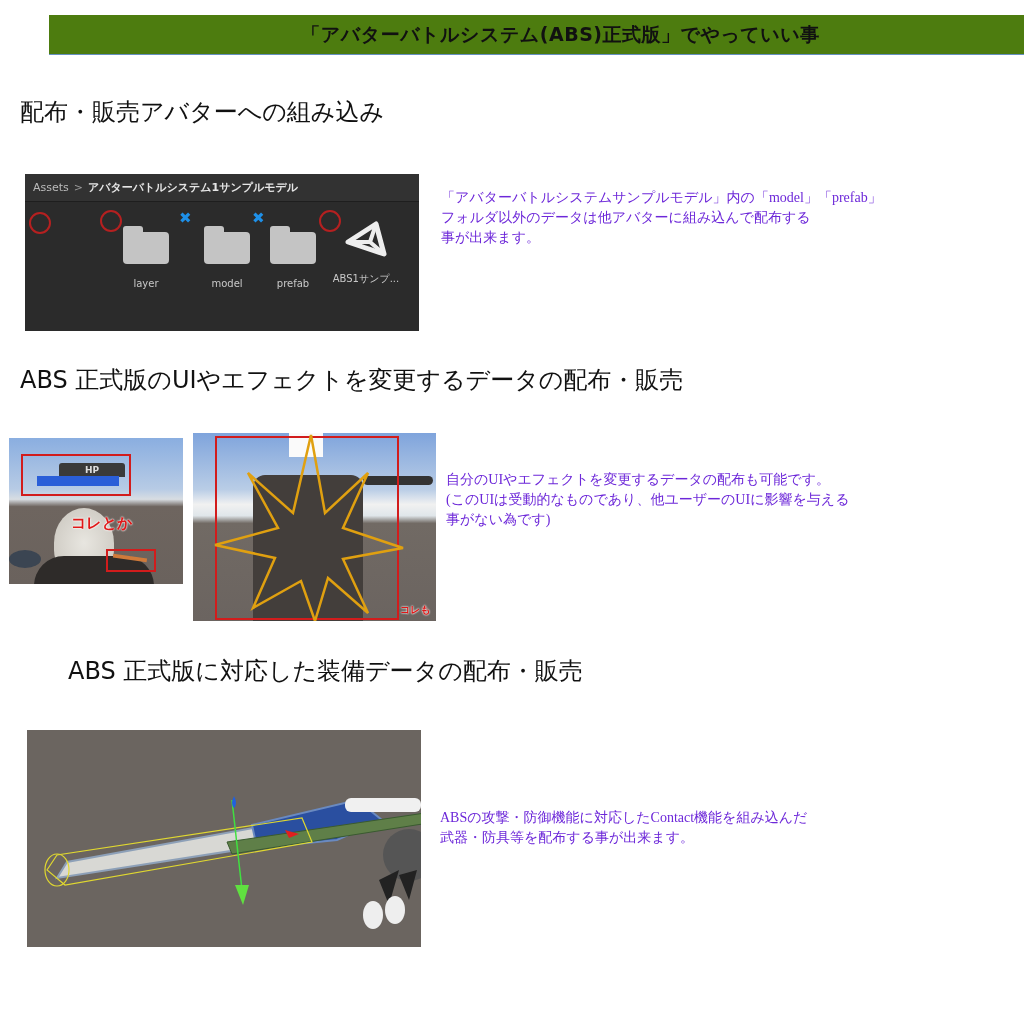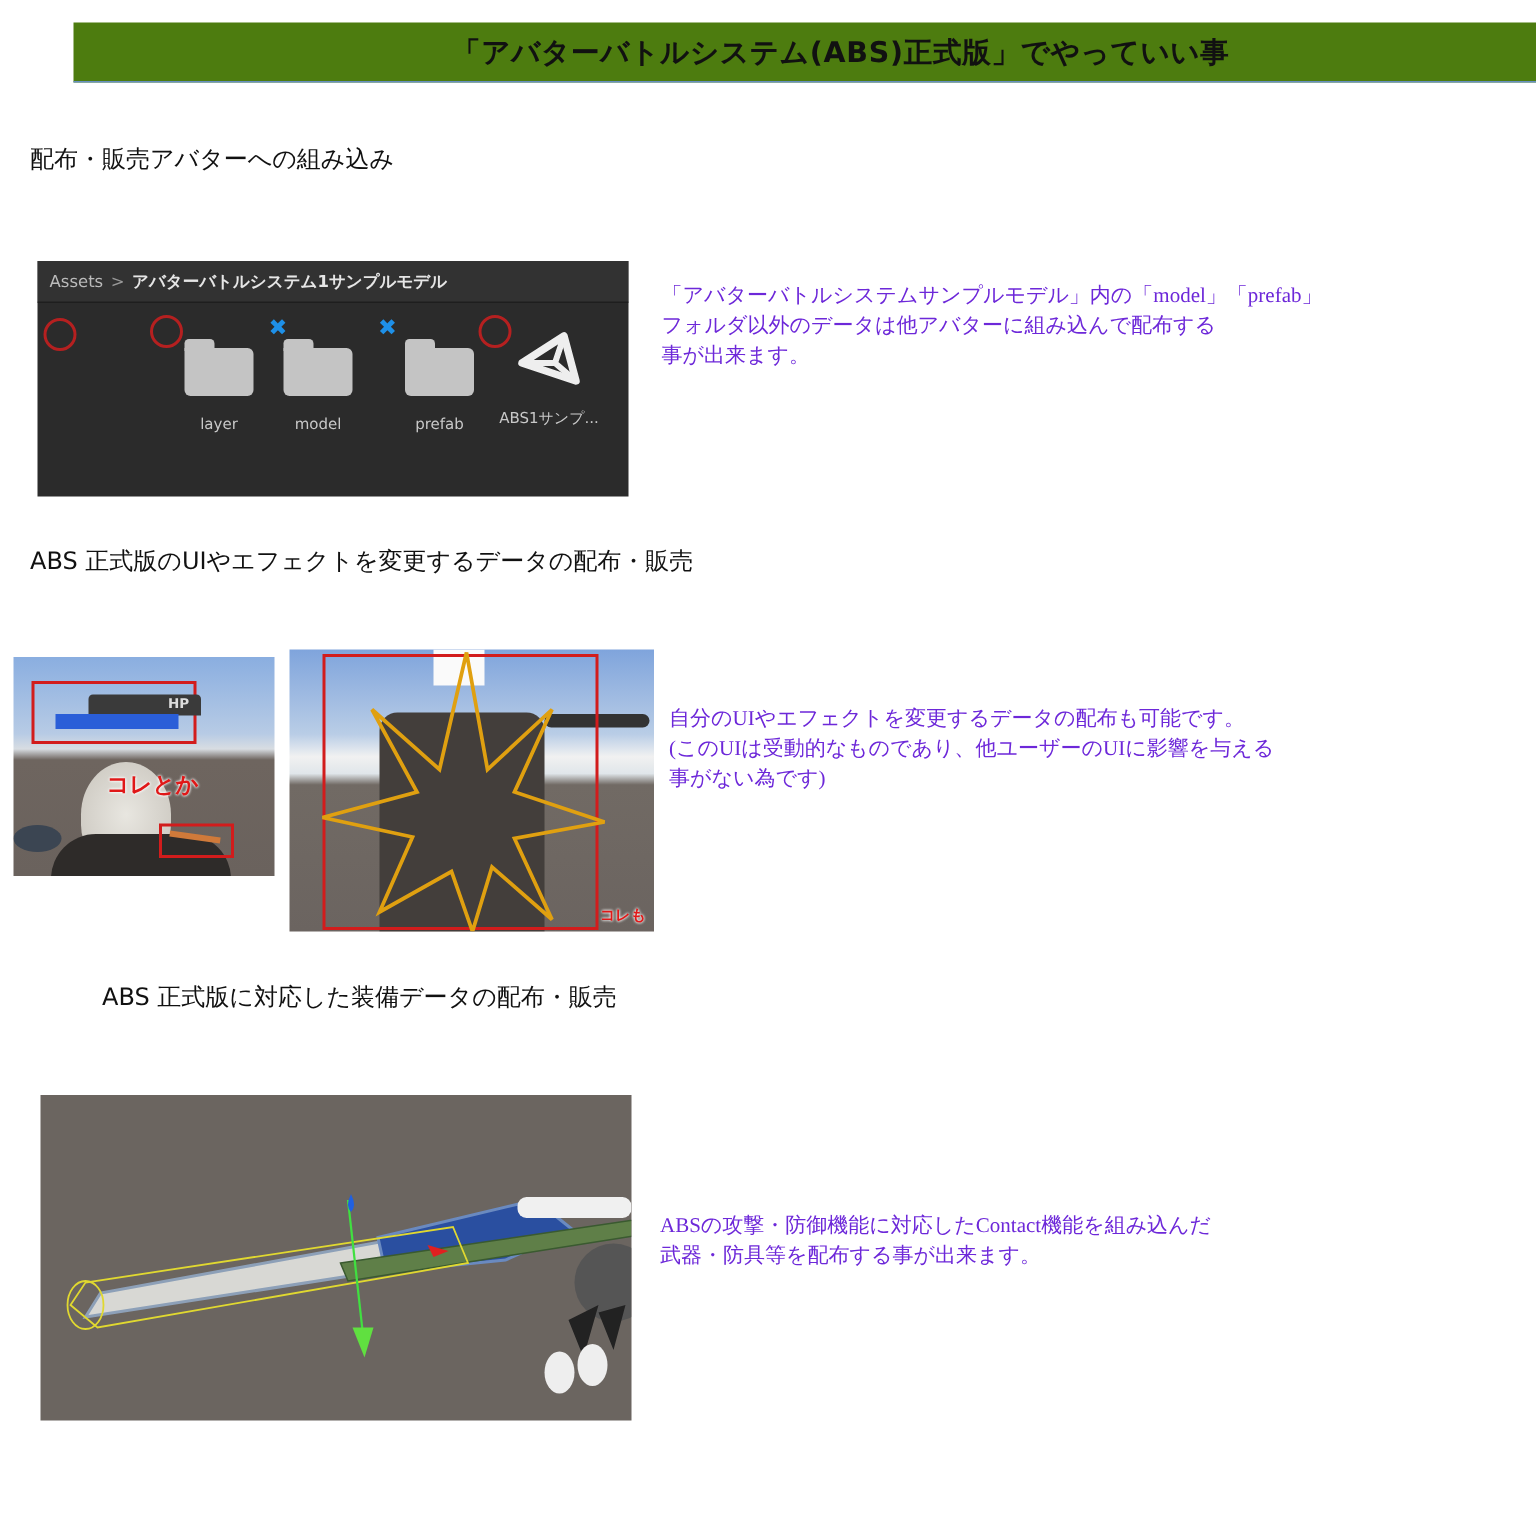--- a/index.html
+++ b/index.html
@@ -1,19 +1,19 @@
 <!DOCTYPE html>
 <html><head>
 <meta charset="utf-8">
 <style>
   html,body{margin:0;padding:0;background:#fff;}
   body{width:1024px;height:1024px;position:relative;overflow:hidden;font-family:"DejaVu Sans","Liberation Sans",sans-serif;color:#111;}
   .banner{position:absolute;left:49px;top:15px;width:1023px;height:39px;background:#4d7c0f;display:flex;align-items:center;justify-content:center;border-bottom:1px solid #6690c0;}
   .banner span{font-weight:bold;font-size:19px;color:#111;letter-spacing:0.5px;}
-  .h2{position:absolute;left:20px;font-size:16px;font-weight:normal;color:#111;white-space:nowrap;}
+  .h2{position:absolute;left:20px;font-size:24px;font-weight:normal;color:#111;white-space:nowrap;}
   .desc{position:absolute;font-size:14px;line-height:20px;color:#6d28d9;white-space:pre;font-family:Liberation Serif, serif;}
   .panel{position:absolute;overflow:hidden;margin-top:17px;}
   
   .unity{left:25px;top:157px;width:394px;height:157px;background:#2b2b2b;}
   .unity .crumb{height:27px;background:#323232;border-bottom:1px solid #1e1e1e;display:flex;align-items:center;padding-left:8px;font-size:11px;color:#bbb;}
   .unity .crumb .sep{margin:0 5px;color:#999;}
   .unity .crumb .cur{color:#e6e6e6;font-weight:bold;}
   .asset{position:absolute;top:44px;width:70px;text-align:center;}
   .folder{width:46px;height:38px;margin:8px auto 0;position:relative;}
   .folder .tab{position:absolute;left:0;top:0;width:20px;height:8px;background:#c4c4c4;border-radius:3px 3px 0 0;}
@@ -50,21 +50,21 @@
   <div class="mark-x" style="left:227px;top:37px;">✖</div>
   <div class="mark-o" style="left:294px;top:36px;"></div>
 
   <div class="asset" style="left:86px;">
     <div class="folder">
         <div class="tab"></div>
         <div class="body"></div>
       </div>
     <div class="lbl">layer</div>
   </div>
-  <div class="asset" style="left:152px;">
+  <div class="asset" style="left:167px;">
     <div class="folder">
         <div class="tab"></div>
         <div class="body"></div>
       </div>
     <div class="lbl">model</div>
   </div>
   <div class="asset" style="left:233px;">
     <div class="folder">
         <div class="tab"></div>
         <div class="body"></div>
@@ -81,21 +81,21 @@
 </div>
 
 <div class="desc" style="left:441px;top:188px;">「アバターバトルシステムサンプルモデル」内の「model」「prefab」
 フォルダ以外のデータは他アバターに組み込んで配布する
 事が出来ます。</div>
 
 <div class="h2" style="top:364px;">ABS 正式版のUIやエフェクトを変更するデータの配布・販売</div>
 
 <div class="panel scene1">
   <div class="redbox" style="left:12px;top:16px;width:106px;height:38px;"></div>
-  <div style="position:absolute;left:50px;top:25px;width:30px;height:14px;background:#3a3a3a;border-radius:3px 3px 0 0;color:#ddd;font-size:9px;font-weight:bold;text-align:center;line-height:14px;padding-left:45px;">HP</div>
+  <div style="position:absolute;left:50px;top:25px;width:66px;height:14px;background:#3a3a3a;border-radius:3px 3px 0 0;color:#ddd;font-size:9px;font-weight:bold;text-align:center;line-height:14px;">HP</div>
   <div style="position:absolute;left:28px;top:38px;width:82px;height:10px;background:#2a5ed8;"></div>
   <div style="position:absolute;left:45px;top:70px;width:60px;height:70px;background:radial-gradient(#e8e6e0,#c8c4bc);border-radius:50% 50% 40% 40%;"></div>
   <div style="position:absolute;left:25px;top:118px;width:120px;height:30px;background:#2e2b29;border-radius:30px 30px 0 0;"></div>
   <div style="position:absolute;left:0;top:112px;width:32px;height:18px;background:#3b4552;border-radius:50%;"></div>
   <div class="redbox" style="left:97px;top:111px;width:46px;height:19px;"></div>
   <div style="position:absolute;left:104px;top:118px;width:34px;height:4px;background:#d07a3a;transform:rotate(8deg);"></div>
   <div class="redtxt" style="left:62px;top:76px;font-size:15px;">コレとか</div>
 </div>
 
 <div class="panel scene2">

